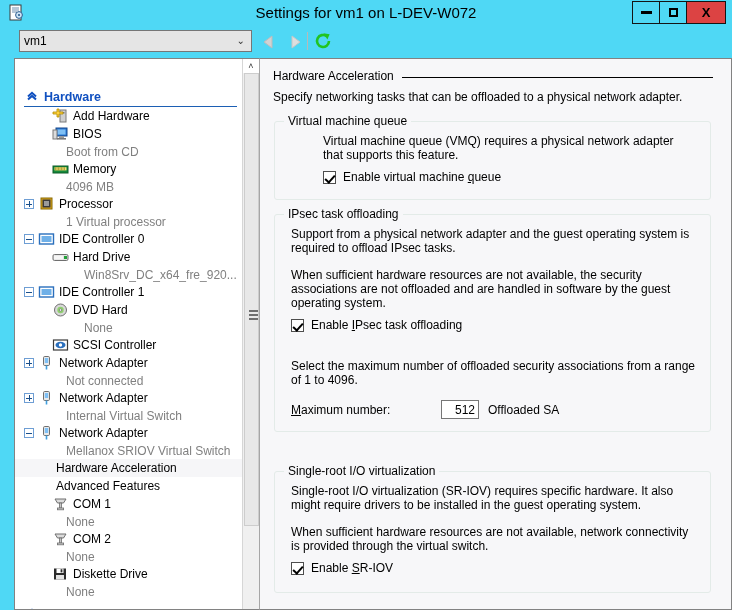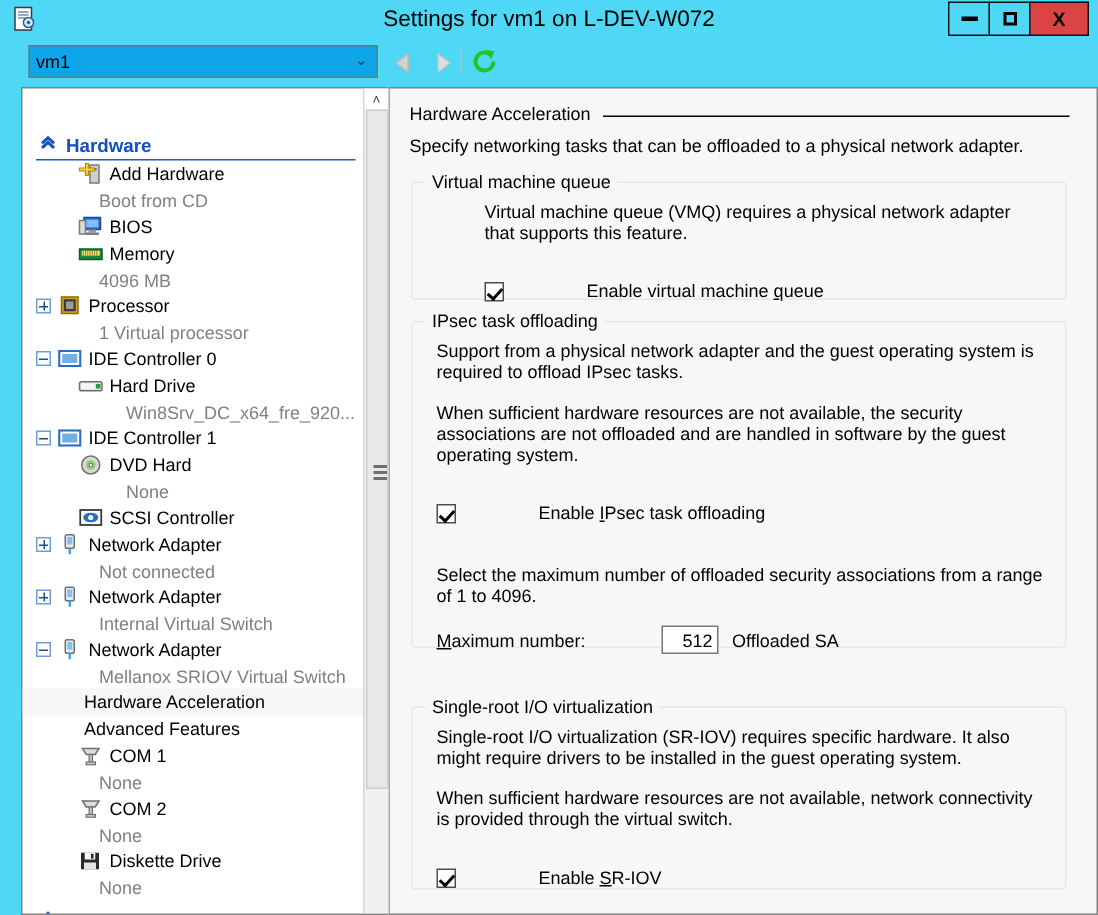--- a/index.html
+++ b/index.html
@@ -91,21 +91,21 @@
     left: 0; top: 26px;
     width: 732px;
     height: 32px;
     background: #4fd8f5;
   }
   .vm-select {
     position: absolute;
     left: 19px; top: 4px;
     width: 233px;
     height: 22px;
-    background: #0ea5e9;
+    background: #e5e5e5;
     border: 1px solid #767676;
     box-sizing: border-box;
     display: flex;
     align-items: center;
     padding-left: 4px;
     font-size: 12px;
   }
   .vm-select .arrow {
     position: absolute;
     right: 6px;
@@ -353,22 +353,21 @@
     color: #000;
   }
   .gb-body p {
     margin: 0 0 0 0;
     line-height: 14px;
   }
   .gb-body p + p { margin-top: 13px; }
   .cbrow {
     display: flex;
     align-items: center;
-    margin-top: 26px;
-    gap: 48px;
+    margin-top: 9px;
   }
   .cb {
     width: 13px; height: 13px;
     border: 1px solid #4d4d4d;
     background: #ffffff;
     position: relative;
     margin-right: 7px;
     flex: 0 0 auto;
     box-sizing: border-box;
     cursor: default;
@@ -487,35 +486,35 @@
           <span class="ticon">
             <svg width="17" height="16" viewBox="0 0 17 16">
               <rect x="8" y="2" width="6" height="12" fill="#cfcfcf" stroke="#7a7a7a" stroke-width="1"></rect>
               <rect x="9.5" y="4" width="3" height="1.5" fill="#7a7a7a"></rect>
               <polygon points="1,4 5,4 5,1 7,1 7,4 11,4 11,6 7,6 7,9 5,9 5,6 1,6" fill="#ffd23d" stroke="#b08b00" stroke-width="0.8"></polygon>
             </svg>
           </span>
           <span class="tlabel">Add Hardware</span>
         </div>
 
-        <div class="tree-row sub">
-          <span class="tsub">Boot from CD</span>
-        </div>
         <div class="tree-row indent-1">
           <span class="expander-spacer"></span>
           <span class="ticon">
             <svg width="17" height="16" viewBox="0 0 17 16">
               <rect x="4" y="2" width="11" height="8" fill="#2a7ad4" stroke="#14478c" stroke-width="1"></rect>
               <rect x="5.5" y="3.5" width="8" height="5" fill="#7fc0f5"></rect>
               <rect x="7" y="10" width="5" height="2" fill="#9a9a9a"></rect>
               <rect x="5" y="12" width="9" height="1.6" fill="#7a7a7a"></rect>
               <rect x="1" y="4" width="4" height="9" fill="#dcdcdc" stroke="#7a7a7a" stroke-width="1"></rect>
             </svg>
           </span>
           <span class="tlabel">BIOS</span>
+        </div>
+        <div class="tree-row sub">
+          <span class="tsub">Boot from CD</span>
         </div>
 
         <div class="tree-row indent-1">
           <span class="expander-spacer"></span>
           <span class="ticon">
             <svg width="17" height="16" viewBox="0 0 17 16">
               <rect x="1" y="5" width="15" height="7" fill="#158a3c" stroke="#0c5c27" stroke-width="1"></rect>
               <rect x="2.5" y="6.2" width="12" height="3.2" fill="#f2e27a"></rect>
               <path d="M3.5 6.2v3.2M5 6.2v3.2M6.5 6.2v3.2M8 6.2v3.2M9.5 6.2v3.2M11 6.2v3.2M12.5 6.2v3.2" stroke="#9c8a20" stroke-width="0.7"></path>
             </svg>

